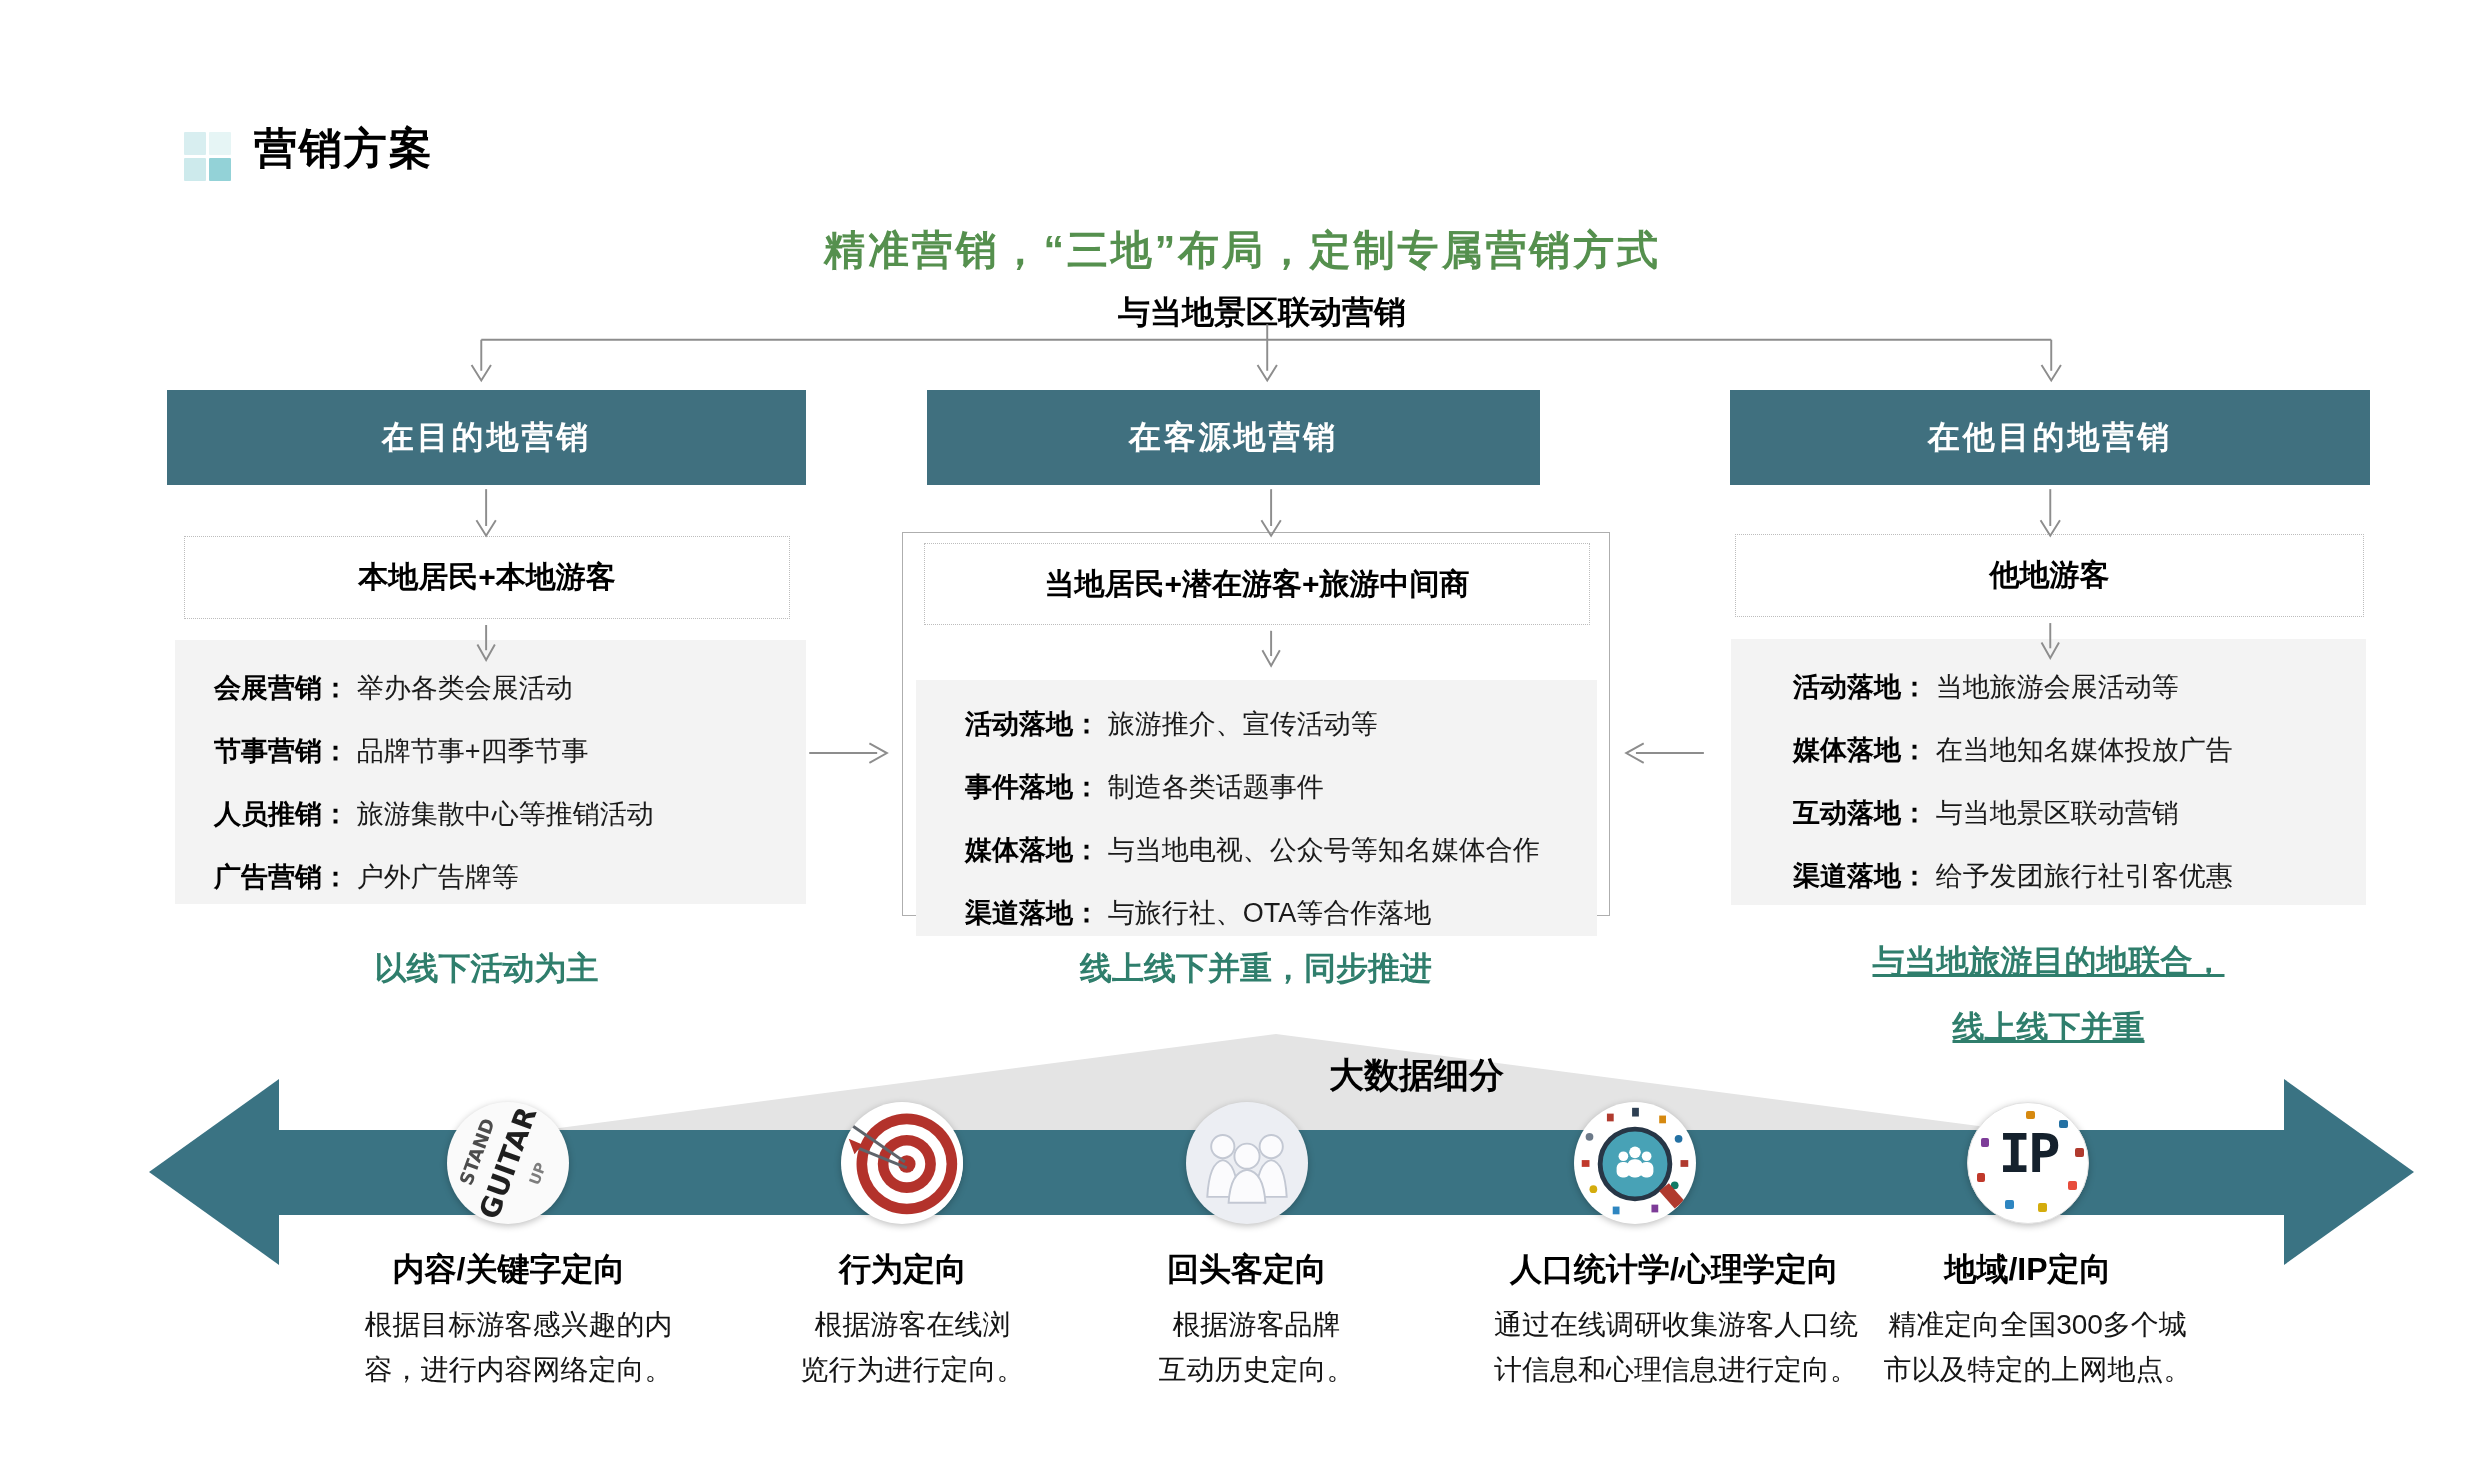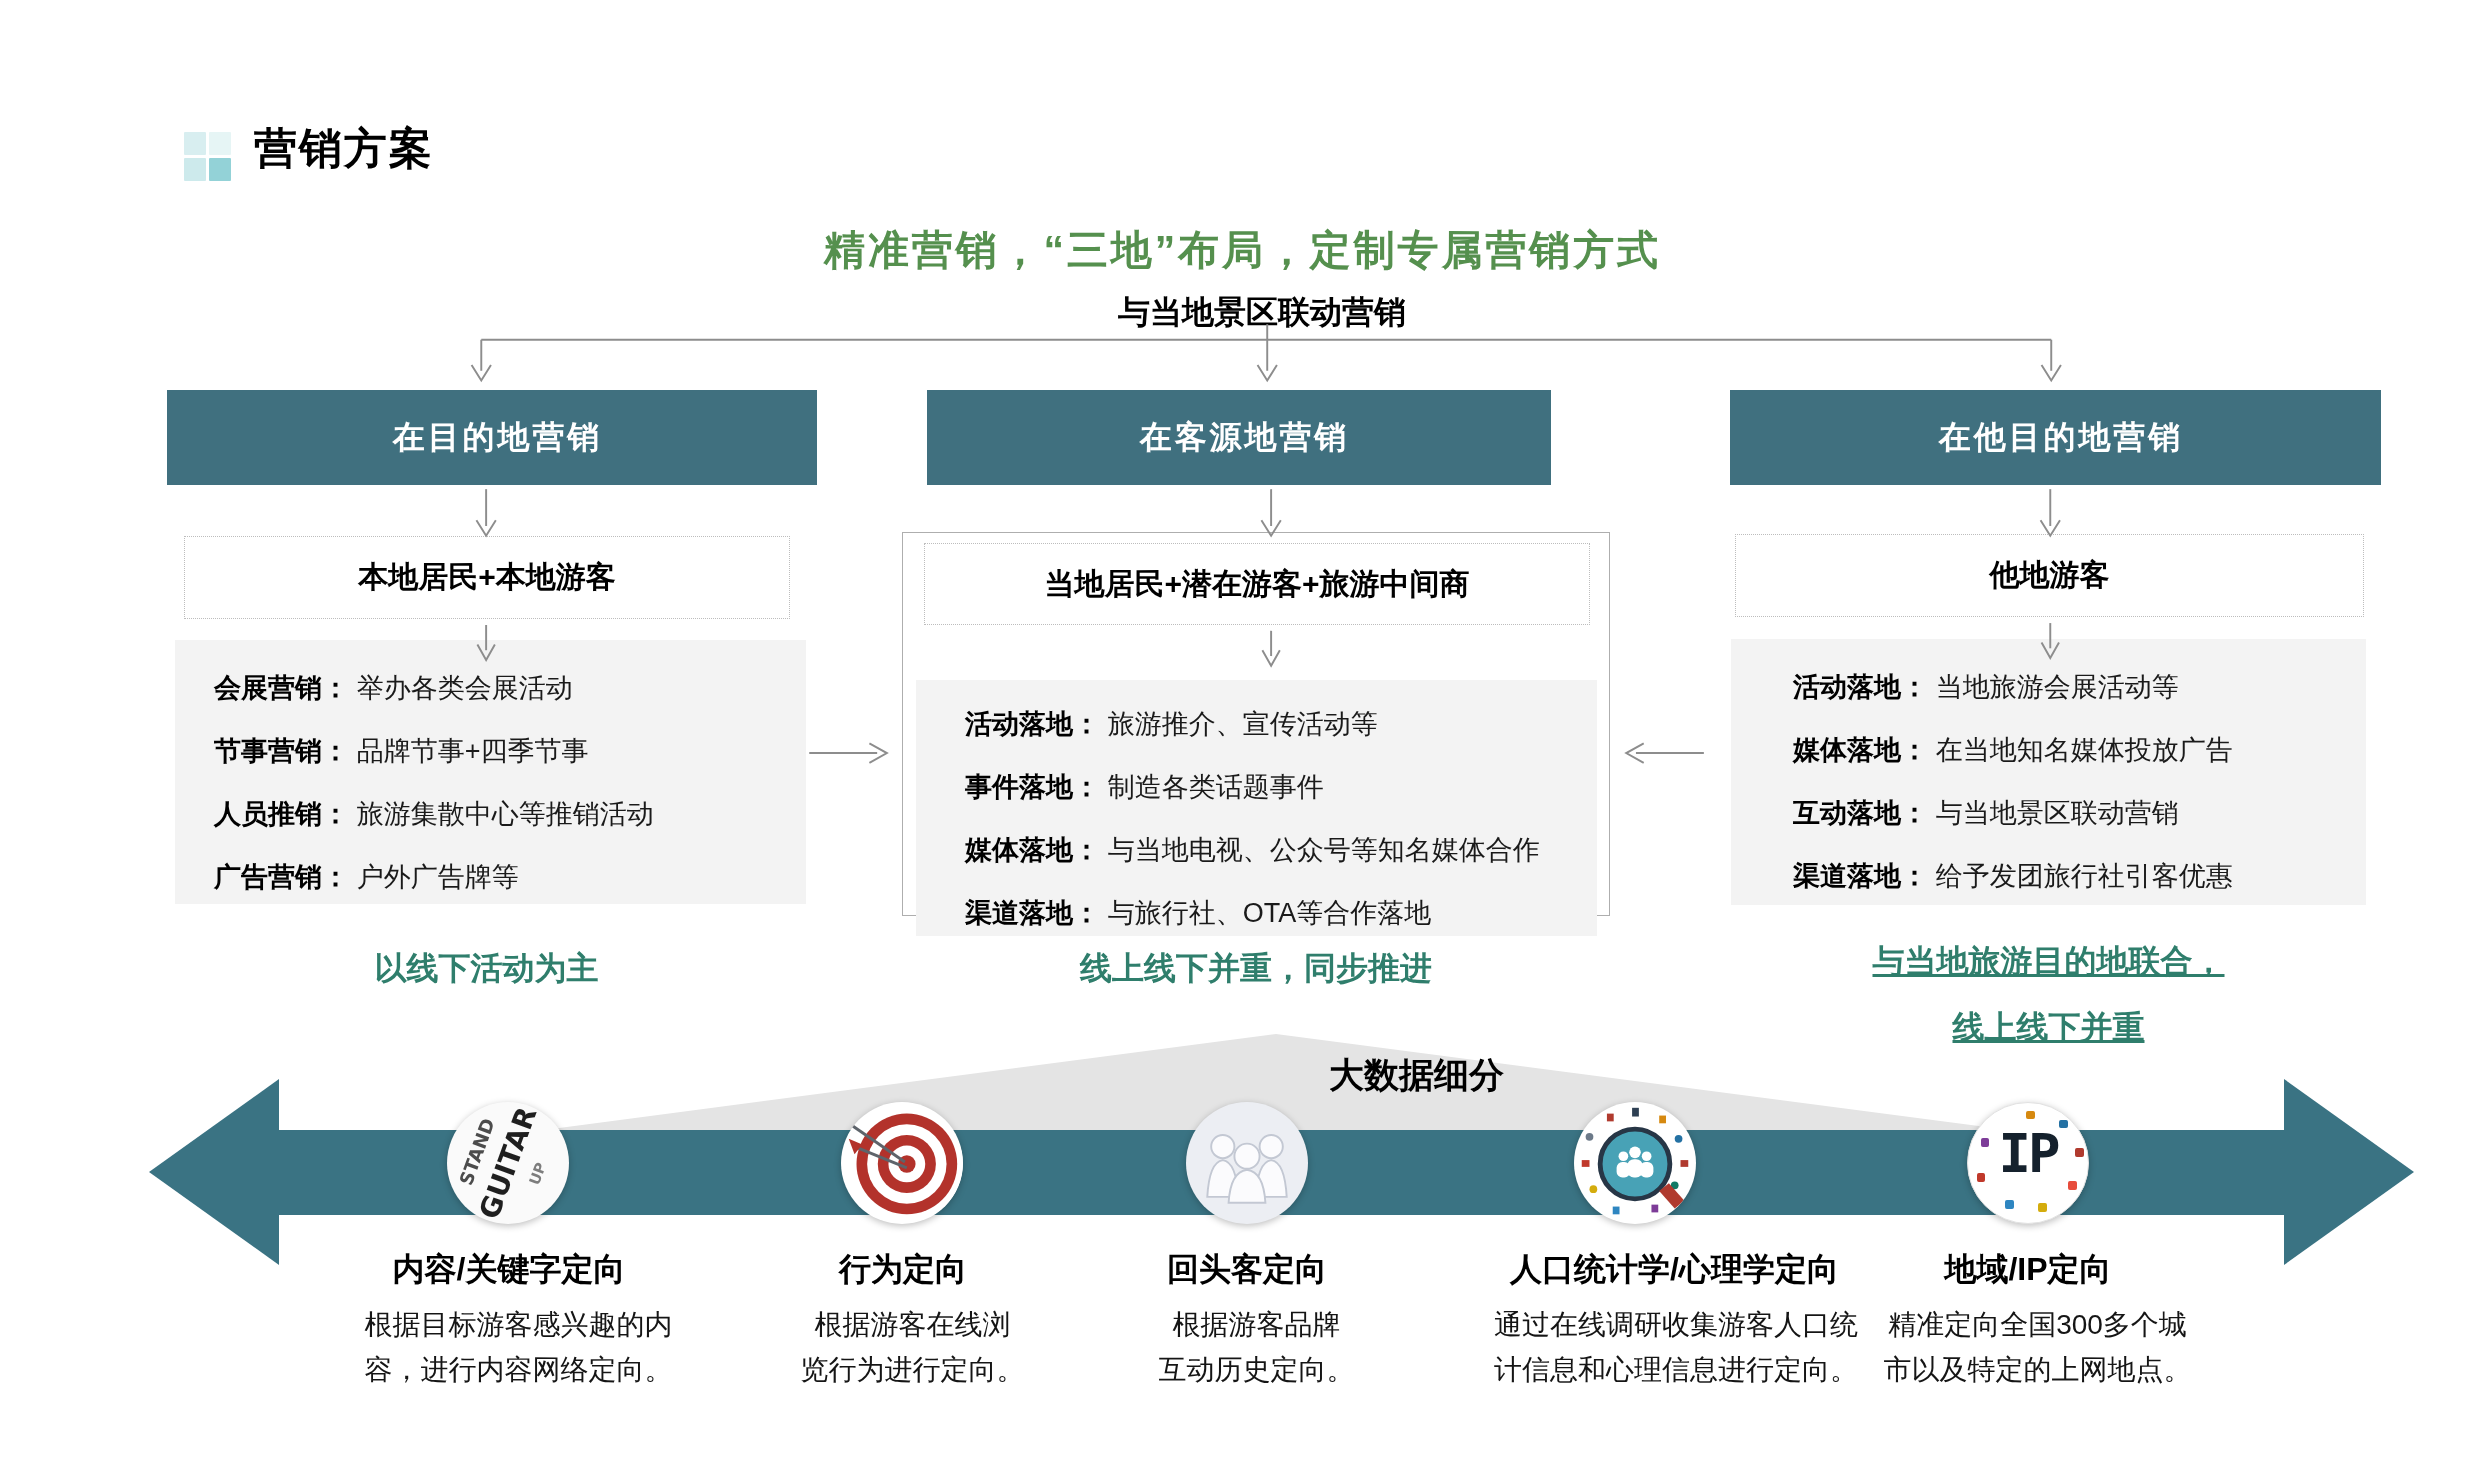--- a/index.html
+++ b/index.html
@@ -16,21 +16,21 @@
   .main-heading{position:absolute;left:466px;top:223px;width:1553px;text-align:center;
         font-size:41px;font-weight:700;color:#55904e;letter-spacing:2.9px;}
   .sub-heading{position:absolute;left:932px;top:291px;width:660px;text-align:center;
         font-size:32px;font-weight:700;color:#000;}
   
   .connectors{position:absolute;left:0;top:0;width:2484px;height:1479px;z-index:6;pointer-events:none;}
   .connectors path,.connectors polyline{stroke:#8d8d8d;stroke-width:2;fill:none;}
   
   .bar{position:absolute;top:390px;height:95px;background:#40707f;color:#fff;
        display:flex;align-items:center;justify-content:center;
-       font-size:32px;font-weight:700;letter-spacing:2.9px;z-index:2;padding-left:11px;}
+       font-size:32px;font-weight:700;letter-spacing:2.9px;z-index:2;}
   .bar1{left:167px;width:639px;} .bar2{left:927px;width:613px;} .bar3{left:1730px;width:640px;}
   .outer-box{position:absolute;left:902px;top:532px;width:708px;height:384px;
        border:1.9px solid #aeaeae;background:#fff;z-index:1;box-sizing:border-box;}
   .audience{position:absolute;border:1.9px dotted #bdbdbd;background:#fff;z-index:2;
        display:flex;align-items:center;justify-content:center;
        font-size:30px;font-weight:700;color:#000;box-sizing:border-box;}
   .aud1{left:184px;top:536px;width:606px;height:83px;}
   .aud2{left:924px;top:543px;width:666px;height:82px;}
   .aud3{left:1735px;top:534px;width:629px;height:83px;}
   .panel{position:absolute;background:#f3f3f3;z-index:2;box-sizing:border-box;

